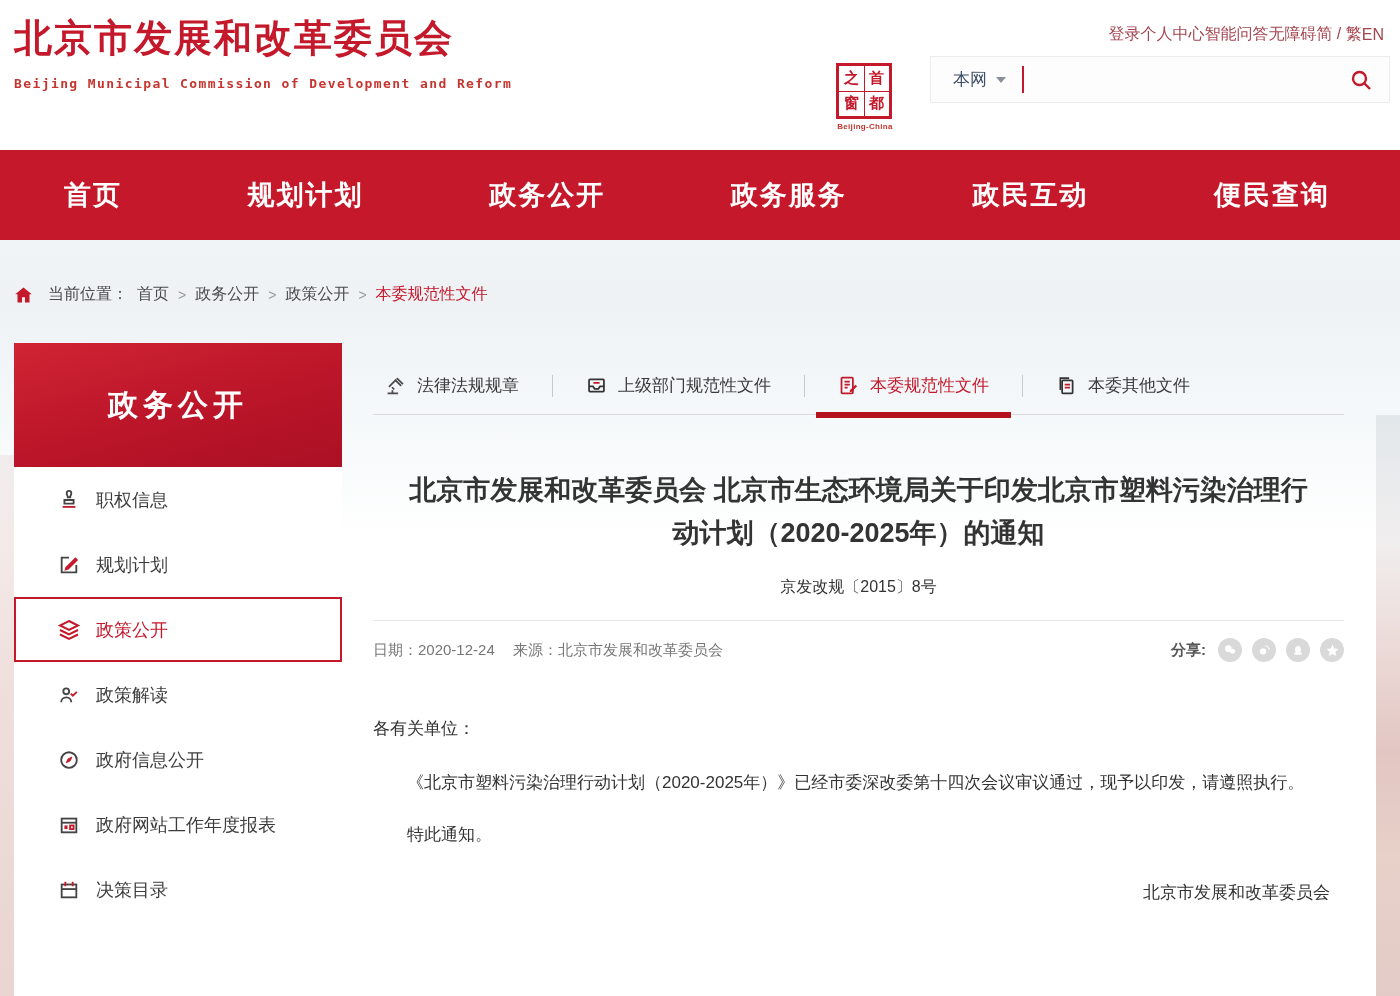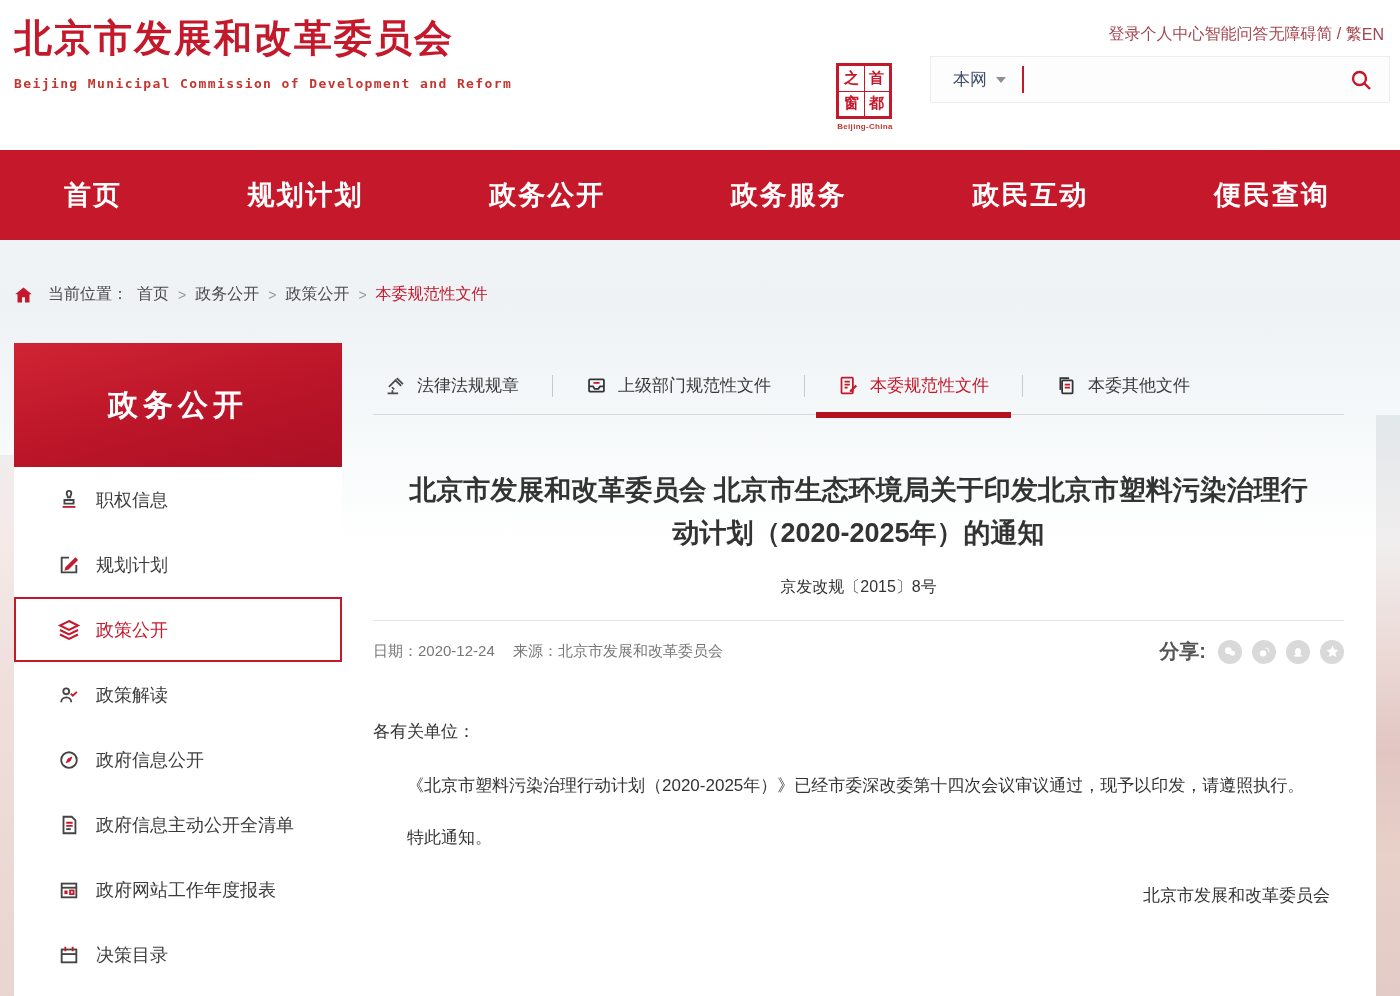--- a/index.html
+++ b/index.html
@@ -62,21 +62,21 @@
   .tab.active::after { content:""; position:absolute; left:-16px; right:-16px; bottom:-4px; height:6px; background:#b5121f; }
   .tab-divider { width:1px; height:22px; background:#c9c9c9; margin:0 27px; }
 
   .article-title { margin:54px auto 0; max-width:900px; text-align:center; font-size:27px; font-weight:bold; color:#333; line-height:1.6; }
   .doc-number { margin-top:22px; text-align:center; font-size:16px; color:#333; }
   .meta-row { margin-top:22px; border-top:1px solid #e6e6e6; padding-top:17px; display:flex; justify-content:space-between; align-items:center; }
   .meta-left { font-size:15px; color:#777; }
   .meta-left b { font-weight:normal; color:#777; }
   .meta-left .gap { display:inline-block; width:14px; }
   .share { display:flex; align-items:center; gap:10px; }
-  .share-label { font-size:20px; font-weight:bold; color:#555; margin-right:2px; }
+  .share-label { font-size:15px; font-weight:bold; color:#555; margin-right:2px; }
   .share-circle { width:24px; height:24px; border-radius:50%; background:#d9d9d9; display:flex; align-items:center; justify-content:center; cursor:pointer; }
   .share-circle svg { display:block; }
 
   .article-body { margin-top:50px; font-size:17px; color:#333; }
   .article-body p { line-height:2.0; }
   .p-indent { text-indent:2em; margin-top:14px; line-height:2.7 !important; }
   .p-notice { text-indent:2em; margin-top:12px; }
   .p-signature { text-align:right; margin-top:24px; padding-right:14px; }
 </style>
 </head>
@@ -202,30 +202,20 @@
         <div class="sidebar-item">
           <span class="s-icon">
             <svg width="22" height="22" viewBox="0 0 24 24" fill="none" stroke="#444" stroke-width="2">
                 <circle cx="12" cy="12" r="8.5"></circle>
                 <path d="M9 15 l2-4.2 4.2-2 -2 4.2 z" fill="#c4182b" stroke="#c4182b" stroke-width="1"></path>
               </svg>
           </span>
           <span>政府信息公开</span>
         </div>
 
-        <div class="sidebar-item">
-          <span class="s-icon">
-            <svg width="22" height="22" viewBox="0 0 24 24" fill="none" stroke="#444" stroke-width="2">
-                <path d="M6 3 h9 l4 4 v14 H6 z"></path>
-                <path d="M9 9.5 h7 M9 13 h7" stroke="#c4182b"></path>
-                <path d="M9 16.5 h5"></path>
-              </svg>
-          </span>
-          <span>政府信息主动公开全清单</span>
-        </div>
 
         <div class="sidebar-item">
           <span class="s-icon">
             <svg width="22" height="22" viewBox="0 0 24 24" fill="none" stroke="#444" stroke-width="2">
                 <rect x="4" y="5" width="16" height="15"></rect>
                 <path d="M4 9.5 h16"></path>
                 <rect x="7" y="12.5" width="3.4" height="4" fill="#c4182b" stroke="none"></rect>
                 <rect x="13.2" y="12.5" width="3.8" height="4" stroke="#c4182b"></rect>
               </svg>
           </span>

